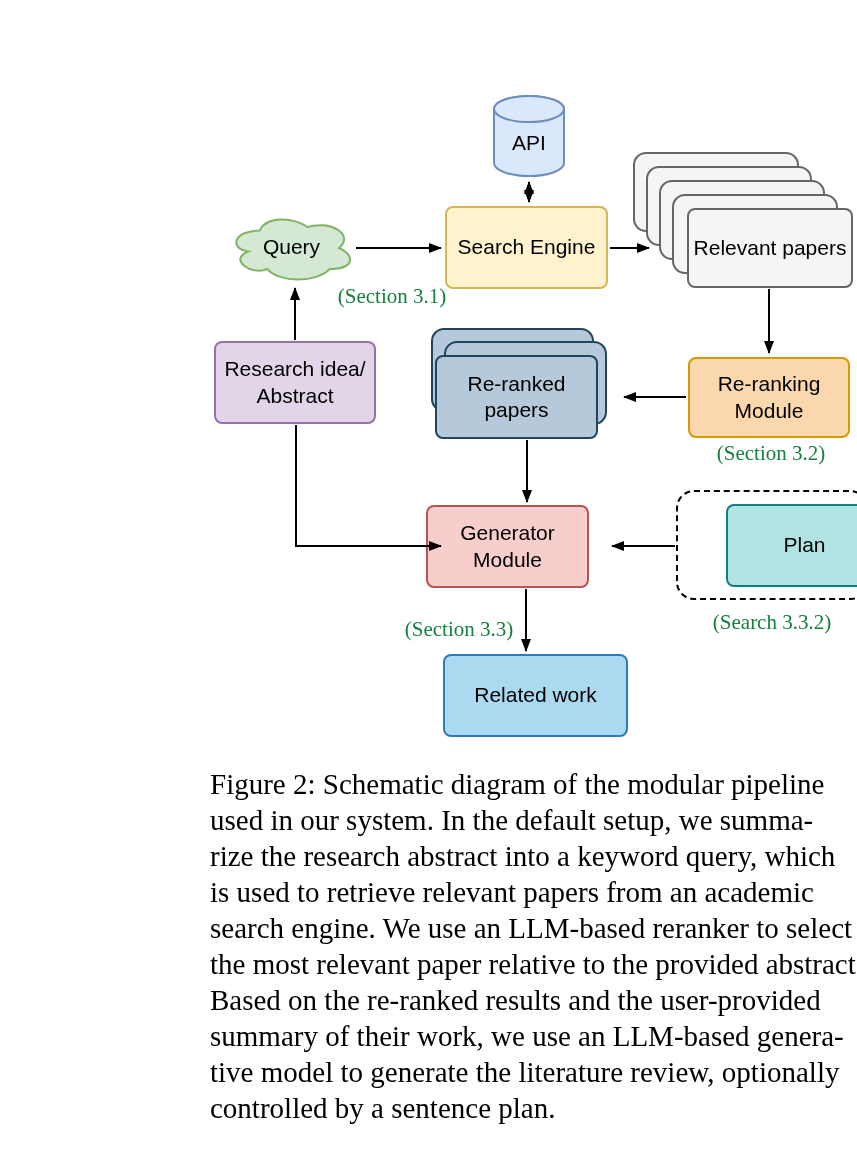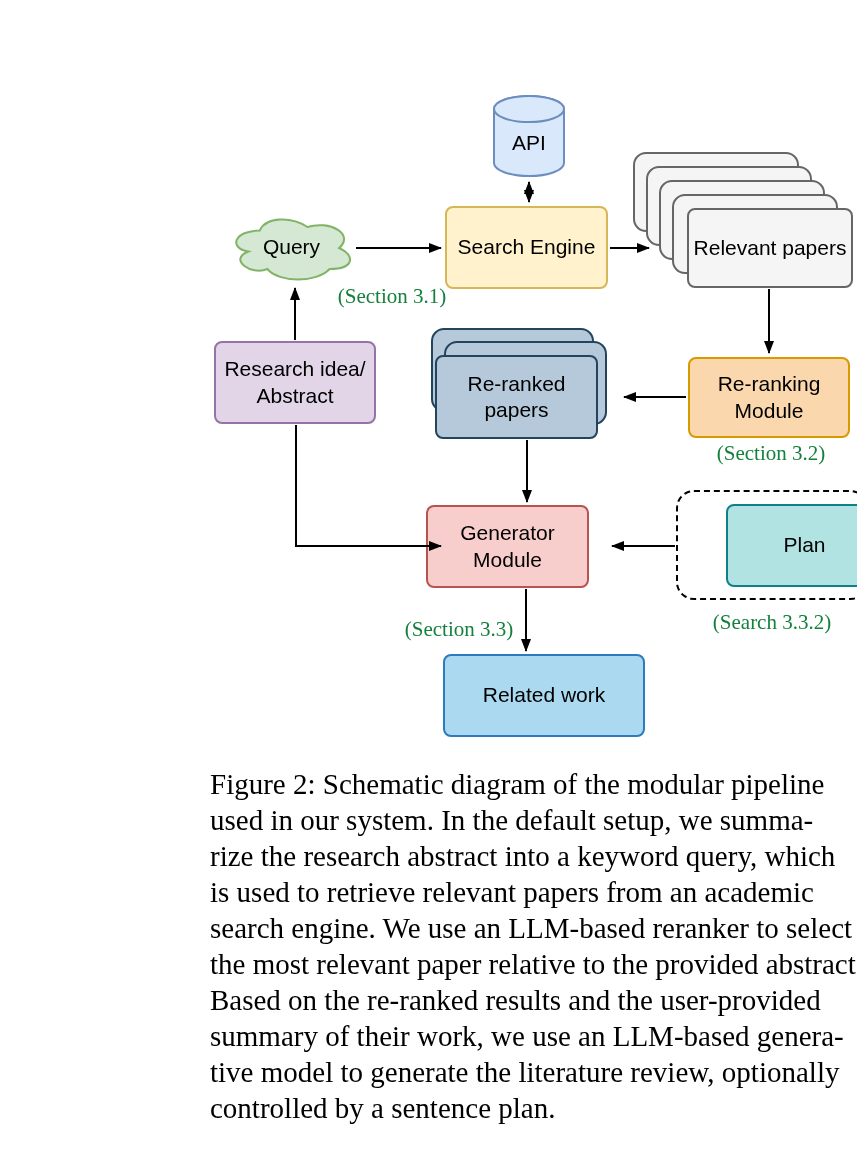--- a/index.html
+++ b/index.html
@@ -118,21 +118,21 @@
 
   <div class="node rounded reranking" style="left:688px; top:357px; width:162px; height:81px;">Re-ranking
 Module</div>
 
   <div class="node rounded generator" style="left:426px; top:505px; width:163px; height:83px;">Generator
 Module</div>
 
   <div class="dashed-frame" style="left:676px; top:490px; width:192px; height:110px;"></div>
   <div class="node rounded plan-box" style="left:726px; top:504px; width:157px; height:83px;">Plan</div>
 
-  <div class="node rounded related-work" style="left:443px; top:654px; width:202px; height:83px;">Related work</div>
+  <div class="node rounded related-work" style="left:443px; top:654px; width:185px; height:83px;">Related work</div>
 
   <div class="section-label" style="left:331px; top:284px; width:122px;">(Section 3.1)</div>
   <div class="section-label" style="left:709px; top:441px; width:124px;">(Section 3.2)</div>
   <div class="section-label" style="left:399px; top:596px; width:120px;margin-top:21px;">(Section 3.3)</div>
   <div class="section-label" style="left:702px; top:610px; width:140px;">(Search 3.3.2)</div>
 
   <svg id="arrow-layer">
     <defs>
       <marker id="ah" markerWidth="14" markerHeight="12" refX="12" refY="5" orient="auto-start-reverse" markerUnits="userSpaceOnUse">
         <path d="M0,0 L13,5 L0,10 Z" fill="#000"></path>

